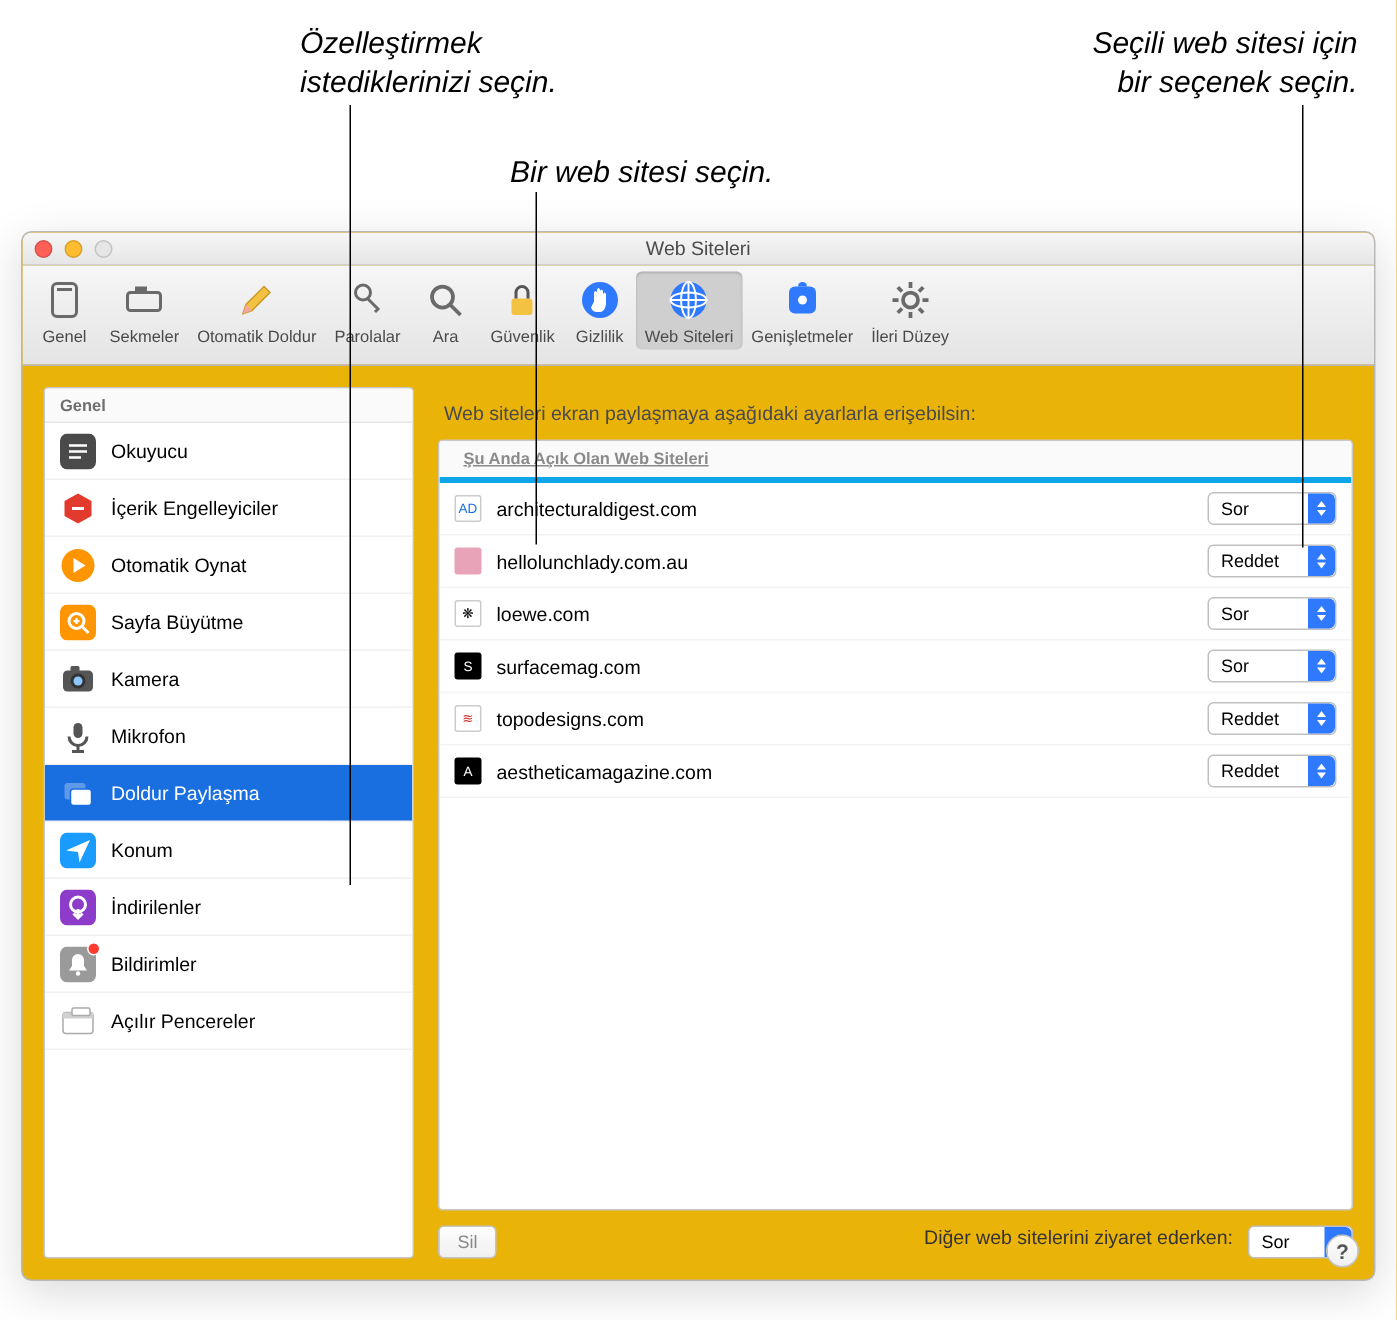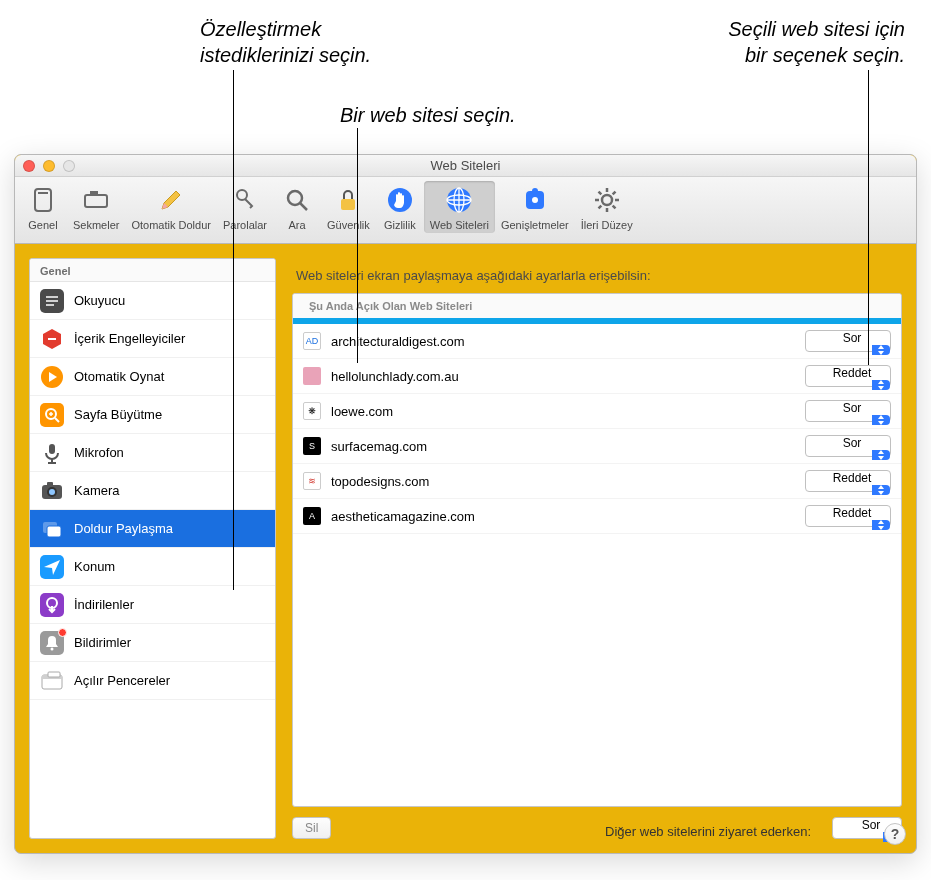--- a/index.html
+++ b/index.html
@@ -105,59 +105,59 @@
   flex: 1;
   background: #fff;
   border: 1px solid #c7c7c7;
   border-radius: 3px;
   display: flex; flex-direction: column;
   overflow: hidden;
 }
 .sec-header {
   font-size: 11px; font-weight: 600; color: #8a8a8a;
   padding: 6px 16px;
-  border-bottom: 6px solid #0ea5e9;
+  border-bottom: 4px solid #0ea5e9;
   background: #fafafa;
+  text-decoration: underline;
 }
 .row {
   display: flex; align-items: center;
   height: 35px; padding: 0 10px;
   border-bottom: 1px solid #f3f3f3;
 }
 .row .favicon { width: 18px; height: 18px; border-radius: 2px; margin-right: 10px; display: flex; align-items: center; justify-content: center; font-size: 9px; font-weight: 400; color: #fff; flex-shrink: 0; }
 .row .domain { flex: 1; font-size: 13px; }
 .popup {
   display: flex; align-items: center;
   height: 22px; min-width: 86px;
   background: #fff;
   border: 1px solid #c0c0c0;
   border-radius: 4px;
   font-size: 12px;
   padding: 0 0 0 8px;
   position: relative;
-  flex-direction: column;
 }
 .popup .arrows {
   width: 18px; height: 100%;
   background: #2f79ff;
   border-top-right-radius: 4px;
   border-bottom-right-radius: 4px;
   display: flex; flex-direction: column; align-items: center; justify-content: center;
   margin-left: auto;
 }
 .popup .arrows::before, .popup .arrows::after {
   content: ""; width: 0; height: 0; border-left: 3px solid transparent; border-right: 3px solid transparent;
 }
 .popup .arrows::before { border-bottom: 4px solid #fff; margin-bottom: 2px; }
 .popup .arrows::after { border-top: 4px solid #fff; }
 .popup .pval { flex: 1; }
 .fill { flex: 1; }
 
 .bottombar {
-  display: flex; align-items: flex-end; gap: 21px;
+  display: flex; align-items: flex-start; gap: 10px;
   margin-top: 10px;
 }
 .btn {
   height: 22px; padding: 0 12px;
   background: linear-gradient(#fdfdfd,#f0f0f0);
   border: 1px solid #c4c4c4; border-radius: 4px;
   font-size: 12px; color: #888;
   display: inline-flex; align-items: center;
 }
 .helpbtn {
@@ -349,38 +349,38 @@
                 <line x1="15" y1="15" x2="19" y2="19" stroke="#fff" stroke-width="2"></line>
                 <line x1="11" y1="9" x2="11" y2="13" stroke="#fff" stroke-width="1.5"></line>
                 <line x1="9" y1="11" x2="13" y2="11" stroke="#fff" stroke-width="1.5"></line>
               </svg>
             </span>
     <span>Sayfa Büyütme</span>
           </div>
           <div class="sb-item">
             <span class="sicon">
               <svg width="24" height="24">
+                <rect x="2" y="6" width="20" height="14" rx="3" fill="#555"></rect>
+                <circle cx="12" cy="13" r="5" fill="#333"></circle>
+                <circle cx="12" cy="13" r="3" fill="#8ec6ff"></circle>
+                <rect x="7" y="3" width="6" height="4" rx="1" fill="#555"></rect>
+              </svg>
+            </span>
+    <span>Kamera</span>
+          </div>
+          <div class="sb-item">
+            <span class="sicon">
+              <svg width="24" height="24">
                 <rect x="9" y="3" width="6" height="10" rx="3" fill="#555"></rect>
                 <path d="M6 12 a6 6 0 0 0 12 0" fill="none" stroke="#555" stroke-width="2"></path>
                 <line x1="12" y1="18" x2="12" y2="22" stroke="#555" stroke-width="2"></line>
                 <line x1="8" y1="22" x2="16" y2="22" stroke="#555" stroke-width="2"></line>
               </svg>
             </span>
     <span>Mikrofon</span>
-          </div>
-          <div class="sb-item">
-            <span class="sicon">
-              <svg width="24" height="24">
-                <rect x="2" y="6" width="20" height="14" rx="3" fill="#555"></rect>
-                <circle cx="12" cy="13" r="5" fill="#333"></circle>
-                <circle cx="12" cy="13" r="3" fill="#8ec6ff"></circle>
-                <rect x="7" y="3" width="6" height="4" rx="1" fill="#555"></rect>
-              </svg>
-            </span>
-    <span>Kamera</span>
           </div>
           <div class="sb-item selected">
             <span class="sicon">
               <svg width="24" height="24">
                 <rect x="3" y="5" width="14" height="11" rx="2" fill="#fff" fill-opacity="0.3"></rect>
                 <rect x="7" y="9" width="14" height="11" rx="2" fill="#fff" stroke="#1a6fe0" stroke-width="1"></rect>
               </svg>
             </span>
     <span>Doldur Paylaşma</span>
           </div>

